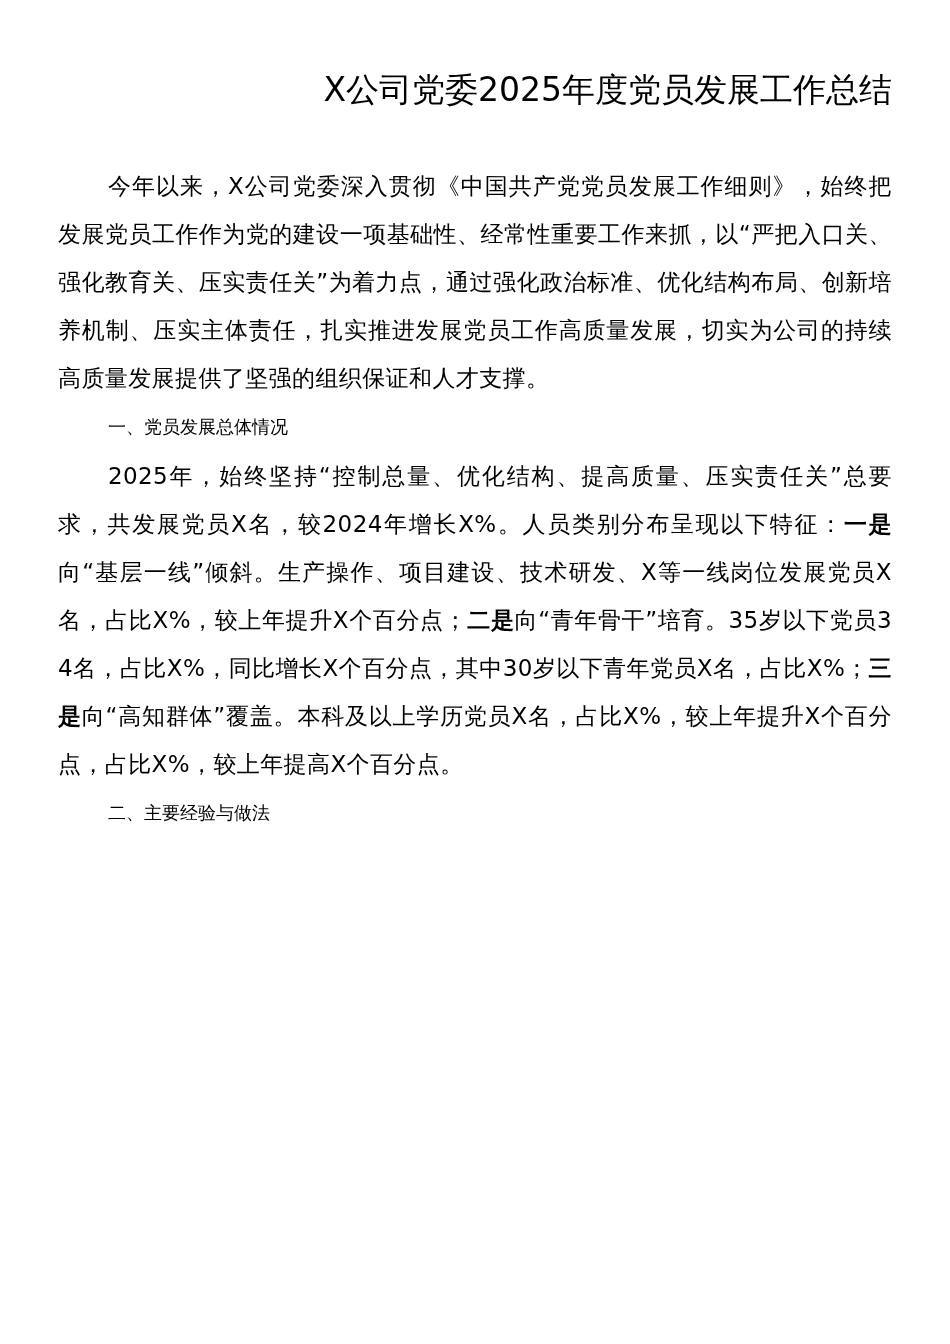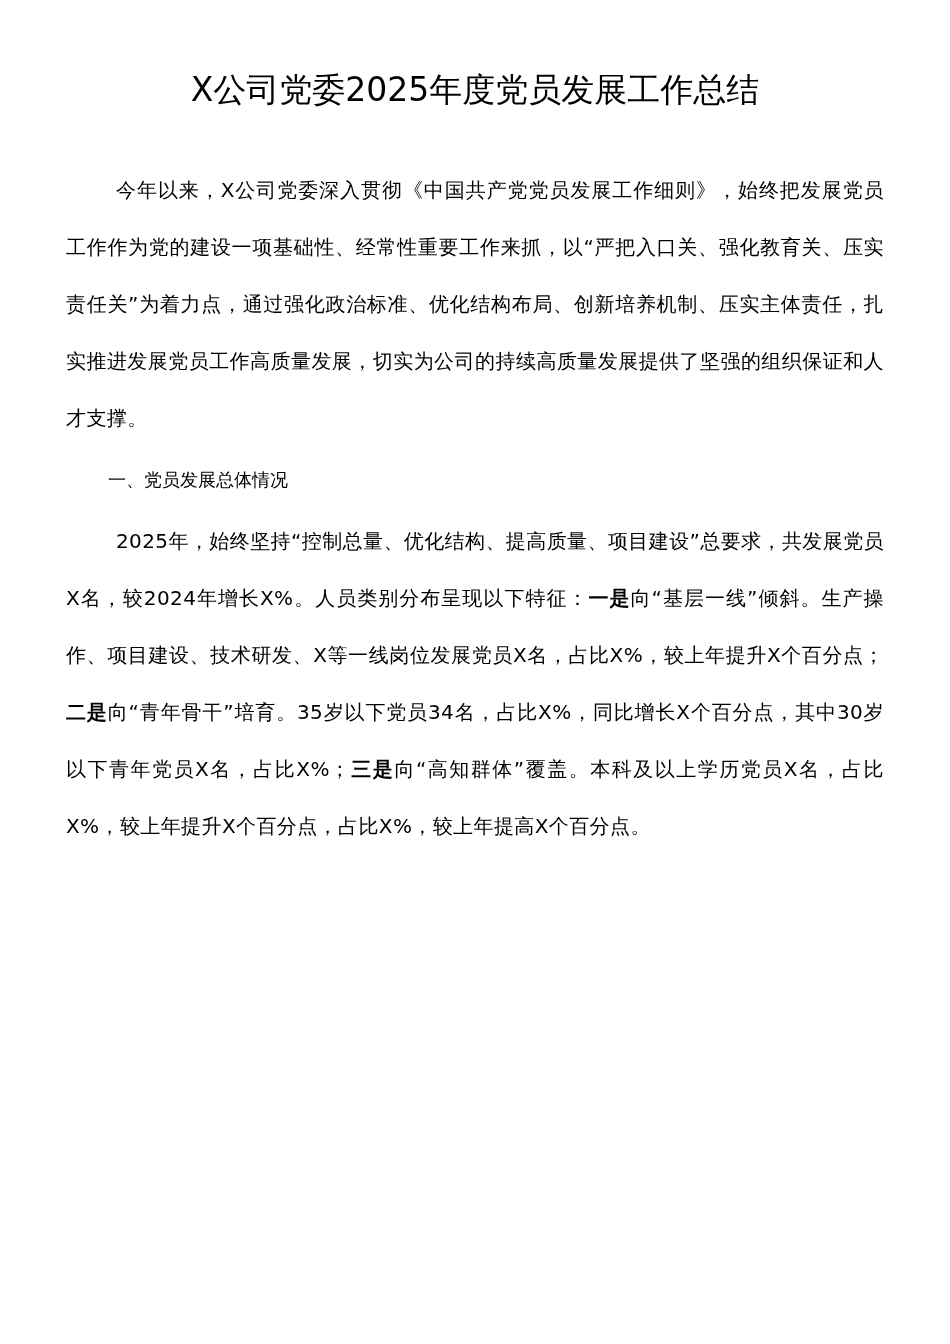--- a/index.html
+++ b/index.html
@@ -15,31 +15,31 @@
       font-family: "DejaVu Sans", "Liberation Sans", sans-serif;
       color: #000000;
     }
     .page {
       position: absolute;
       left: 58px;
       top: 62px;
       width: 834px;
     }
     .title {
-      text-align: center;
+      text-align: right;
       font-size: 33px;
       line-height: 56px;
       margin: 0 0 44px 0;
       font-weight: normal;
       letter-spacing: 0px;
     }
     .para {
-      font-size: 20px;
-      line-height: 57px;
-      margin: 8px;
+      font-size: 23px;
+      line-height: 48px;
+      margin: 0;
       text-indent: 50px;
       text-align: justify;
       letter-spacing: 0.4px;
       word-break: break-all;
     }
     .heading {
       font-size: 18px;
       line-height: 49.8px;
       margin: 0;
       text-indent: 50px;
@@ -52,17 +52,18 @@
 </head>
 <body>
 
 <div class="page">
   <h1 class="title">X公司党委2025年度党员发展工作总结</h1>
 
   <p class="para">今年以来，X公司党委深入贯彻《中国共产党党员发展工作细则》，始终把发展党员工作作为党的建设一项基础性、经常性重要工作来抓，以“严把入口关、强化教育关、压实责任关”为着力点，通过强化政治标准、优化结构布局、创新培养机制、压实主体责任，扎实推进发展党员工作高质量发展，切实为公司的持续高质量发展提供了坚强的组织保证和人才支撑。</p>
 
   <h2 class="heading">一、党员发展总体情况</h2>
 
-  <p class="para"><span>2025年，始终坚持“控制总量、优化结构、提高质量、项目建设”总要求，共发展党员X名，较2024年增长X%。人员类别分布呈现以下特征：</span><span class="bold">一是</span><span>向“基层一线”倾斜。生产操作、项目建设、技术研发、X等一线岗位发展党员X名，占比X%，较上年提升X个百分点；</span><span class="bold">二是</span><span>向“青年骨干”培育。35岁以下党员34名，占比X%，同比增长X个百分点，其中30岁以下青年党员X名，占比X%；</span><span class="bold">三是</span><span>向“高知群体”覆盖。本科及以上学历党员X名，占比X%，较上年提升X个百分点，占比X%，较上年提高X个百分点。</span></p>
+  <p class="para"><span>2025年，始终坚持“控制总量、优化结构、提高质量、压实责任关”总要求，共发展党员X名，较2024年增长X%。人员类别分布呈现以下特征：</span><span class="bold">一是</span><span>向“基层一线”倾斜。生产操作、项目建设、技术研发、X等一线岗位发展党员X名，占比X%，较上年提升X个百分点；</span><span class="bold">二是</span><span>向“青年骨干”培育。35岁以下党员34名，占比X%，同比增长X个百分点，其中30岁以下青年党员X名，占比X%；</span><span class="bold">三是</span><span>向“高知群体”覆盖。本科及以上学历党员X名，占比X%，较上年提升X个百分点，占比X%，较上年提高X个百分点。</span></p>
 
 
+  <h2 class="heading">二、主要经验与做法</h2>
 
 </div>
 
 </body></html>

